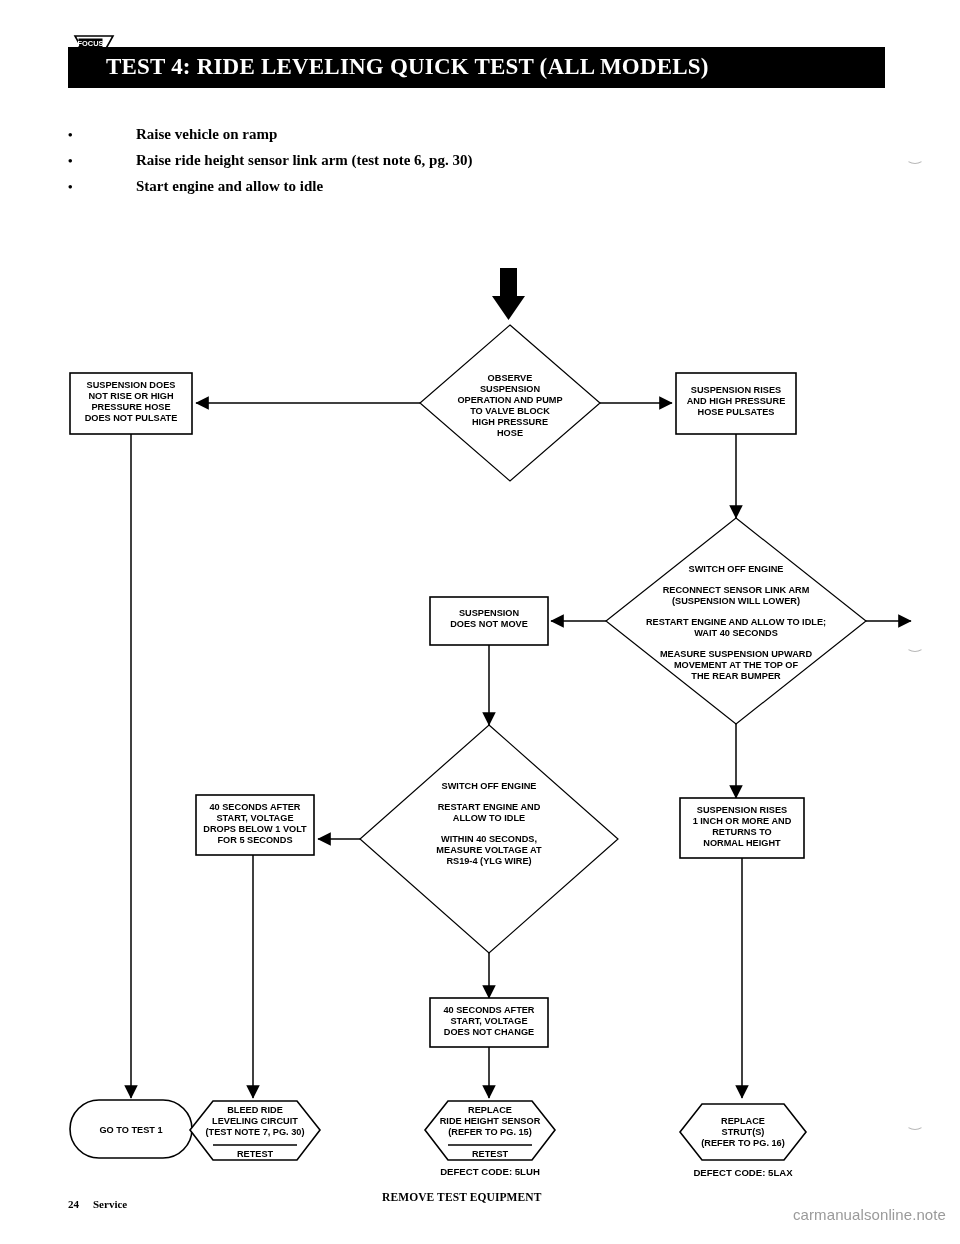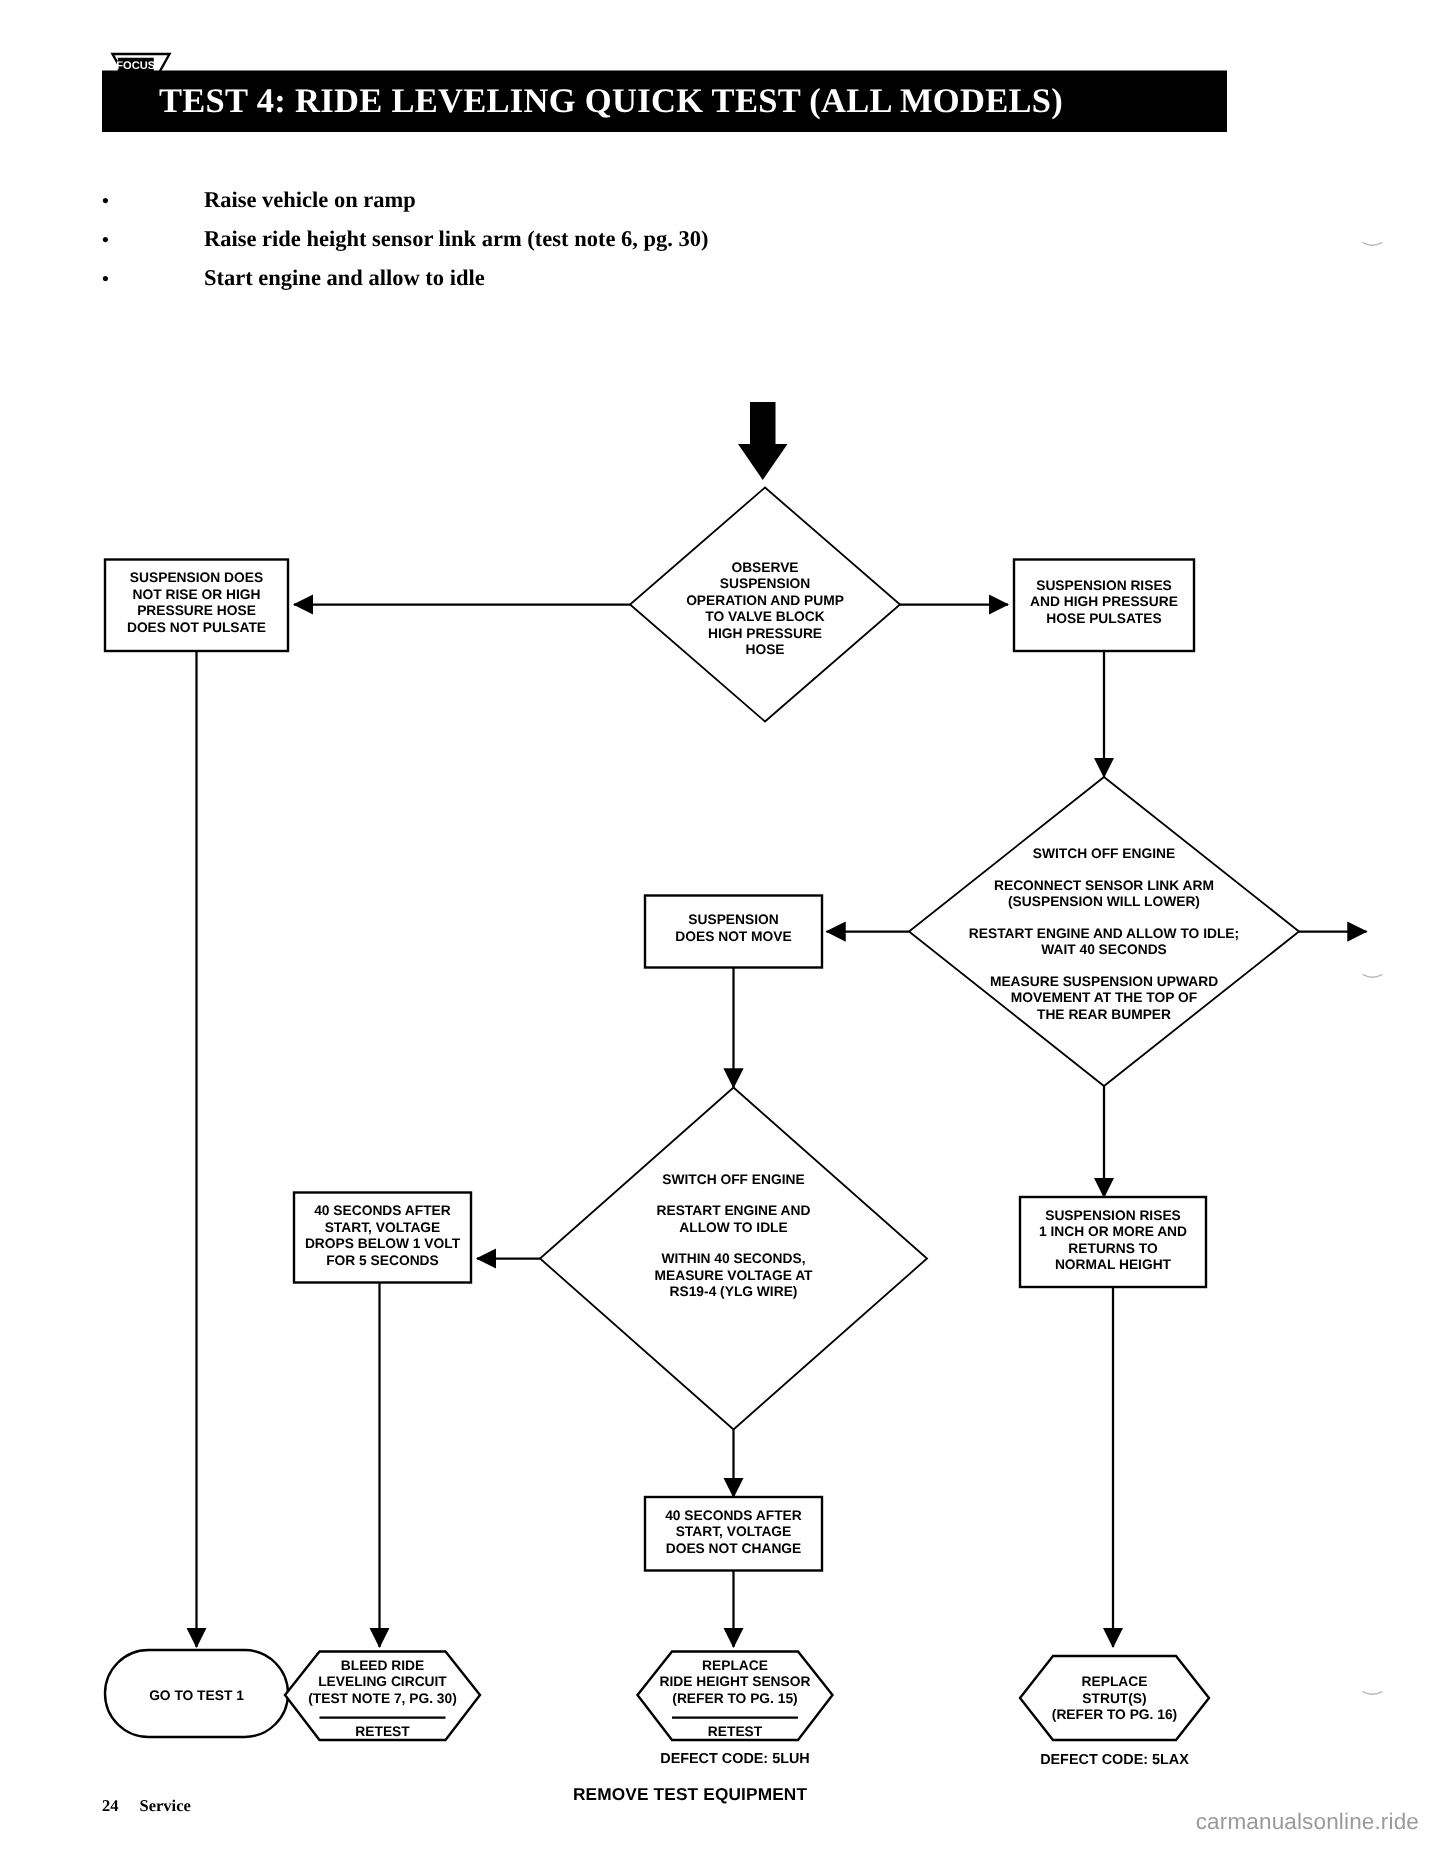--- a/index.html
+++ b/index.html
@@ -14,21 +14,21 @@
     font-family: "Liberation Sans", sans-serif;
     color: #000;
     overflow: hidden;
   }
 
   
   #header-band {
     position: absolute;
     left: 68px;
     top: 47px;
-    width: 750px;
+    width: 817px;
     height: 41px;
     background: #000000;
   }
   #header-title {
     position: absolute;
     left: 38px;
     top: 50%;
     transform: translateY(-52%);
     color: #ffffff;
     font-family: "Liberation Serif", serif;
@@ -106,21 +106,21 @@
     top: 1198px;
     font-family: "Liberation Serif", serif;
     font-weight: bold;
     font-size: 11px;
   }
   #footer-page .pg-num { margin-right: 14px; }
   #remove-test-equipment {
     position: absolute;
     left: 382px;
     top: 1191px;
-    font-family: Liberation Sans, sans-serif;
+    font-family: Liberation Serif, serif;
     font-weight: bold;
     font-size: 11.5px;
     letter-spacing: 0.1px;
   }
   #watermark {
     position: absolute;
     right: 14px;
     top: 1206px;
     color: #9a9a9a;
     font-family: "Liberation Sans", sans-serif;
@@ -317,13 +317,13 @@
 </svg>
 
 <div class="smudge" style="left:906px; top:152px;"></div>
 <div class="smudge" style="left:906px; top:640px;"></div>
 <div class="smudge" style="left:906px; top:1118px;"></div>
 
 <div id="footer-page">
   <span class="pg-num">24</span><span>Service</span>
 </div>
 <div id="remove-test-equipment">REMOVE TEST EQUIPMENT</div>
-<div id="watermark">carmanualsonline.ride</div>
+<div id="watermark">carmanualsonline.note</div>
 
 </body></html>

